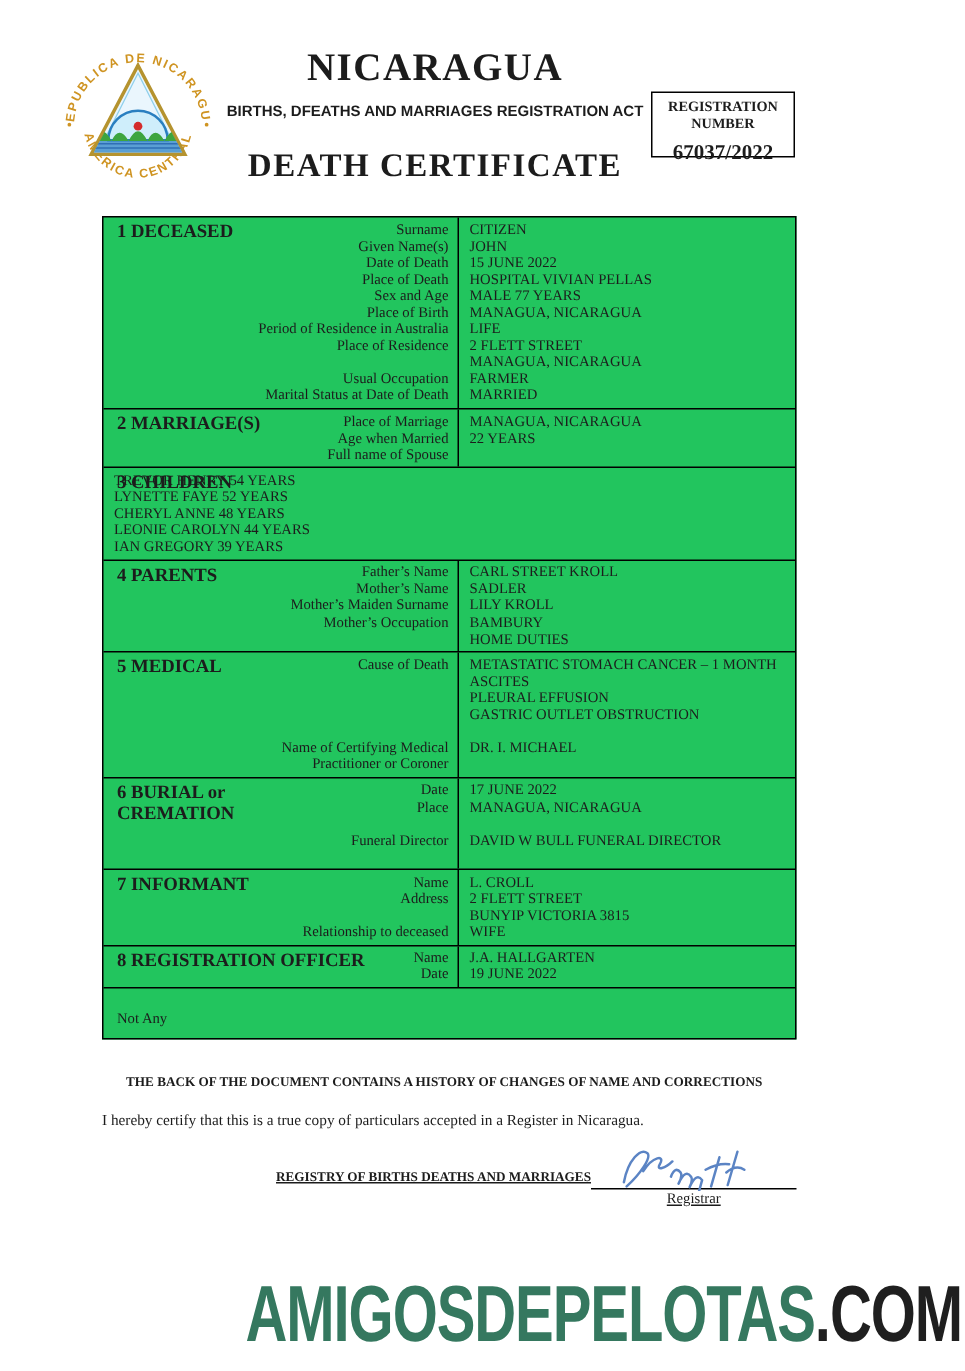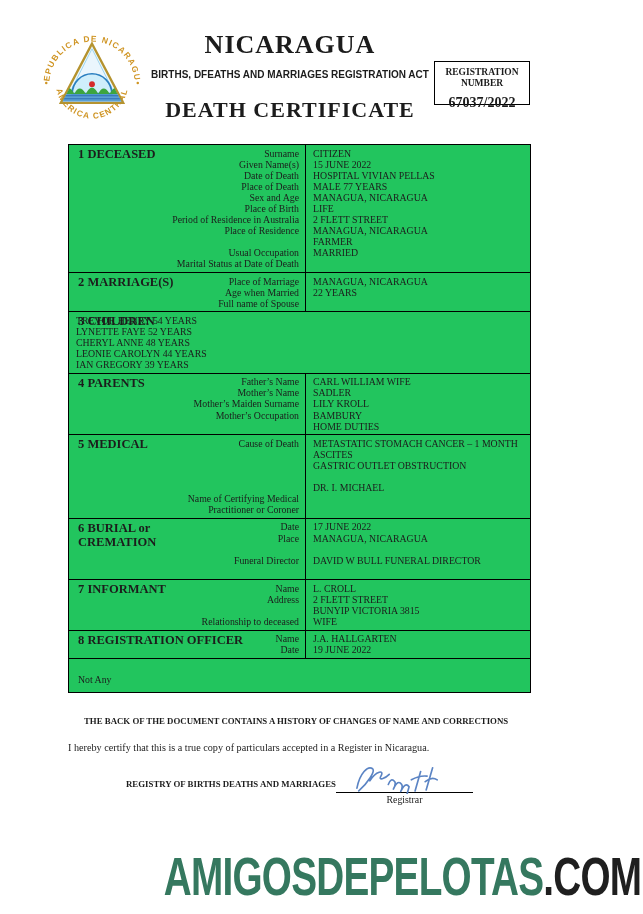--- a/index.html
+++ b/index.html
@@ -31,21 +31,21 @@
   .sec-values{flex:1;padding:2.5px 4px 2.5px 7px;}
   .line{height:11.1px;line-height:11.1px;font-size:9.8px;white-space:nowrap;}
   .sec-full{display:block;padding:2px 0 5px 0;}
   .sec-full .sec-title{position:static;padding:2px 0 0 9px;}
   .endorse-note{font-size:9.8px;padding:13px 0 2px 9px;}
 
   
   .footer{position:absolute;left:68px;top:700px;width:463px;}
   .back-note{font-size:8.8px;font-weight:bold;margin:16px;}
   .certify{font-size:10.2px;margin:14px 0 0 0;}
-  .registry-row{display:flex;justify-content:center;align-items:flex-end;margin-top:9px;}
+  .registry-row{display:flex;justify-content:flex-end;align-items:flex-end;margin-top:9px;text-decoration:underline;}
   .registry-title{font-size:8.8px;font-weight:bold;margin-bottom:16px;}
   .sig-block{width:137px;text-align:center;}
   .sig-svg{display:block;margin:0 auto -2px auto;}
   .sig-line{border-top:1.3px solid #000;}
   .registrar{font-size:9.8px;margin-top:1px;}
 
   
   .watermark{position:absolute;right:2px;top:846px;white-space:nowrap;
              font-family:"Liberation Sans",sans-serif;font-weight:bold;font-size:53px;
              letter-spacing:-1px;transform:scaleX(0.73);transform-origin:right center;}
@@ -111,20 +111,21 @@
           <div class="line">Sex and Age</div>
           <div class="line">Place of Birth</div>
           <div class="line">Period of Residence in Australia</div>
           <div class="line">Place of Residence</div>
           <div class="line">&nbsp;</div>
           <div class="line">Usual Occupation</div>
           <div class="line">Marital Status at Date of Death</div>
         </div>
         <div class="sec-values">
           <div class="line">CITIZEN</div>
+          <div class="line">JOHN</div>
           <div class="line">15 JUNE 2022</div>
           <div class="line">HOSPITAL VIVIAN PELLAS</div>
           <div class="line">MALE 77 YEARS</div>
           <div class="line">MANAGUA, NICARAGUA</div>
           <div class="line">LIFE</div>
           <div class="line">2 FLETT STREET</div>
           <div class="line">MANAGUA, NICARAGUA</div>
           <div class="line">FARMER</div>
           <div class="line">MARRIED</div>
         </div>
@@ -153,41 +154,42 @@
       </div>
       <div class="section">
         <div class="sec-title">4 PARENTS</div>
         <div class="sec-labels">
           <div class="line">Father’s Name</div>
           <div class="line">Mother’s Name</div>
           <div class="line">Mother’s Maiden Surname</div>
           <div class="line">Mother’s Occupation</div>
         </div>
         <div class="sec-values">
-          <div class="line">CARL WILLIAM WIFE</div>
+          <div class="line">CARL STREET KROLL</div>
           <div class="line">SADLER</div>
           <div class="line">LILY KROLL</div>
           <div class="line">BAMBURY</div>
           <div class="line">HOME DUTIES</div>
         </div>
       </div>
       <div class="section">
         <div class="sec-title">5 MEDICAL</div>
         <div class="sec-labels">
           <div class="line">Cause of Death</div>
           <div class="line">&nbsp;</div>
           <div class="line">&nbsp;</div>
           <div class="line">&nbsp;</div>
           <div class="line">&nbsp;</div>
           <div class="line">Name of Certifying Medical</div>
           <div class="line">Practitioner or Coroner</div>
         </div>
         <div class="sec-values">
           <div class="line">METASTATIC STOMACH CANCER – 1 MONTH</div>
           <div class="line">ASCITES</div>
+          <div class="line">PLEURAL EFFUSION</div>
           <div class="line">GASTRIC OUTLET OBSTRUCTION</div>
           <div class="line">&nbsp;</div>
           <div class="line">DR. I. MICHAEL</div>
           <div class="line">&nbsp;</div>
         </div>
       </div>
       <div class="section">
         <div class="sec-title">6 BURIAL or
 CREMATION</div>
         <div class="sec-labels">

